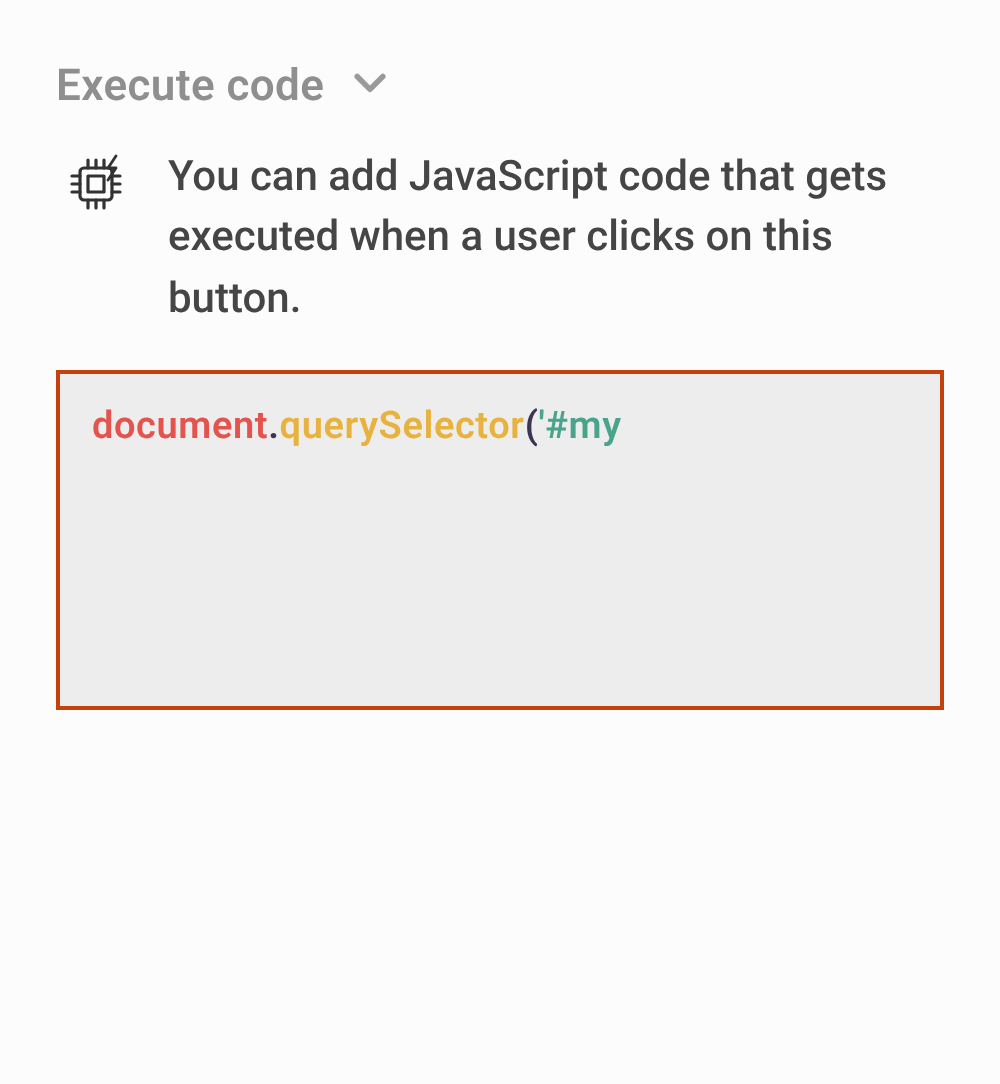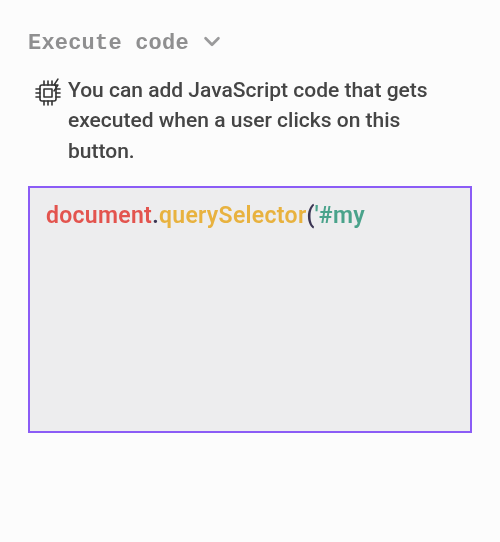--- a/index.html
+++ b/index.html
@@ -9,61 +9,60 @@
     background: #fcfcfc;
     font-family: -apple-system, BlinkMacSystemFont, "Segoe UI", Roboto, sans-serif;
     padding: 30px 28px;
     color: #333;
   }
   .section-header {
     display: flex;
     align-items: center;
     gap: 12px;
     margin-bottom: 18px;
-    font-family: Liberation Mono, monospace;
   }
   .section-title {
     font-size: 22px;
     font-weight: 600;
     color: #8f8f90;
     letter-spacing: 0.2px;
   }
   .chevron {
     width: 22px;
     height: 22px;
     color: #9a9a9b;
   }
   .hint-row {
     display: flex;
     align-items: flex-start;
-    gap: 4px;
+    gap: 20px;
     margin-bottom: 20px;
     padding-left: 4px;
   }
   .hint-icon {
     width: 32px;
     height: 32px;
     flex-shrink: 0;
     margin-top: 2px;
     color: #323232;
   }
   .hint-text {
     font-size: 21px;
     line-height: 1.45;
     color: #454545;
     font-weight: 500;
   }
   .code-area {
-    border: 2px solid #8b5cf6;
+    border: 2px solid #c2410c;
     background: #ededee;
     width: 100%;
-    height: 247px;
+    height: 170px;
     padding: 14px 16px;
     font-family: -apple-system, BlinkMacSystemFont, "Segoe UI", Roboto, sans-serif;
-    font-size: 23px;
+    font-size: 19px;
     font-weight: 600;
     letter-spacing: 0.3px;
     white-space: nowrap;
     overflow: hidden;
     cursor: text;
   }
   .tok-ident { color: #e3544e; }
   .tok-dot   { color: #3b3553; }
   .tok-method{ color: #e8b23f; }
   .tok-paren { color: #3b3553; }

